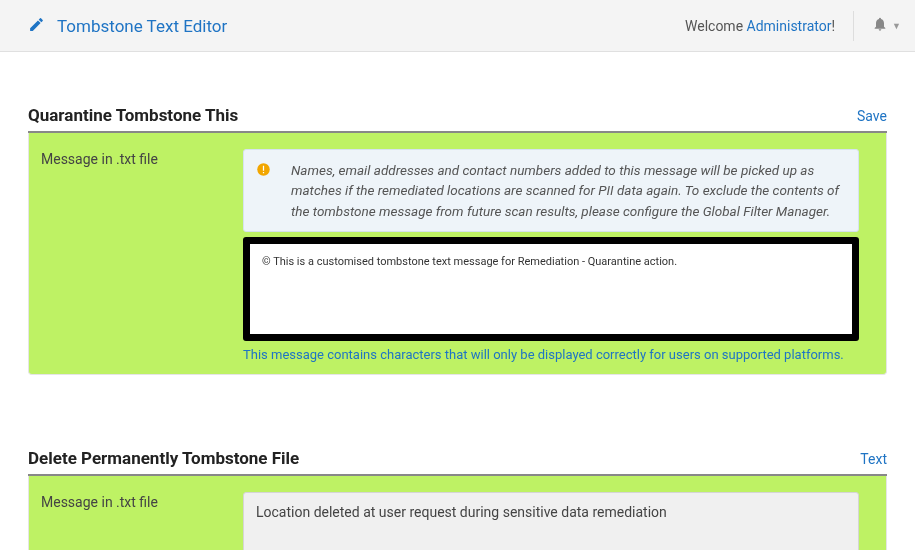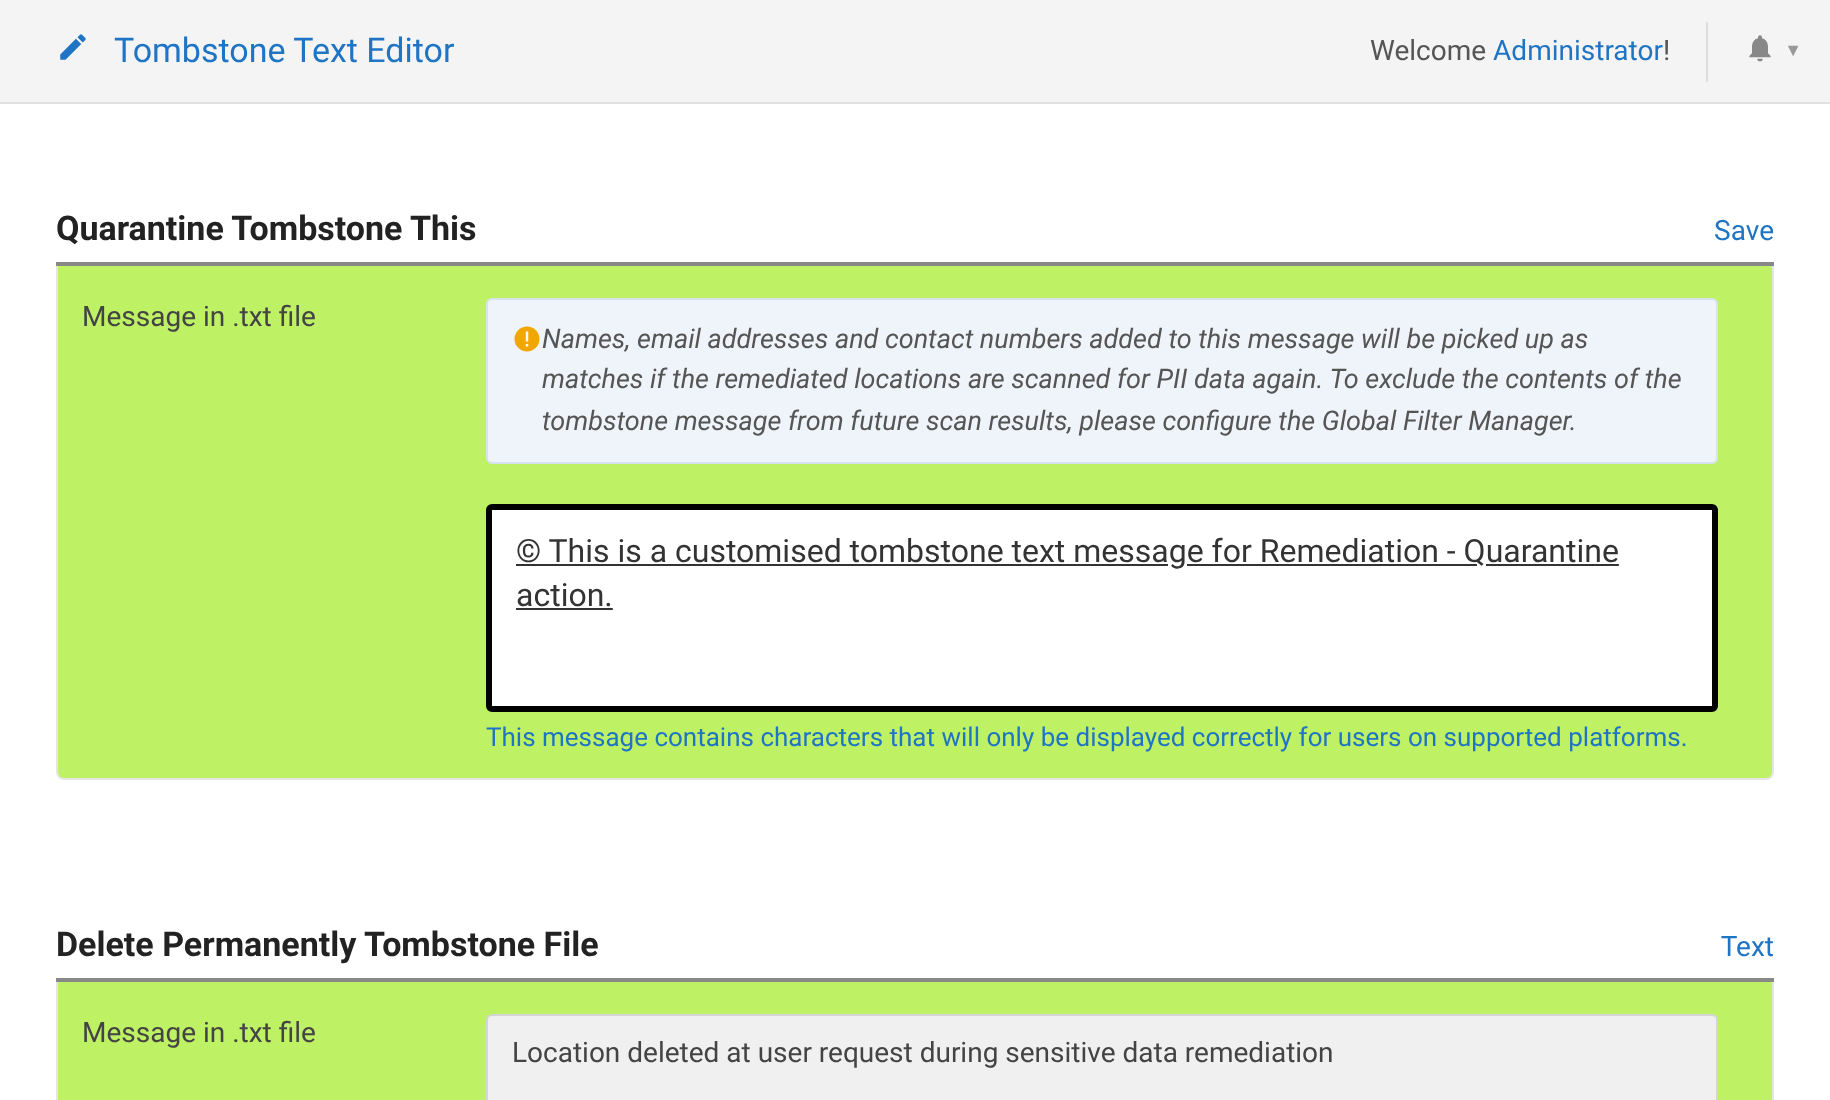--- a/index.html
+++ b/index.html
@@ -104,45 +104,44 @@
     }
     .field-right {
       flex: 1;
       min-width: 0;
     }
     .warning-box {
       background: #eef4f9;
       border: 1px solid #d6e3ee;
       border-radius: 3px;
       padding: 10px 12px;
-      margin-bottom: 20px;
-      display: flex;
-      gap: 0;
+      margin-bottom: 5px;
+      display: flex;
+      gap: 20px;
       align-items: flex-start;
     }
     .warn-icon {
       flex-shrink: 0;
       margin-top: 2px;
     }
     .warn-text {
       font-style: italic;
       color: #555;
       line-height: 1.5;
       font-size: 13.5px;
     }
     .editor-box {
-      border: 3px solid #000000;
+      border: 7px solid #000000;
       border-radius: 3px;
       background: #fff;
       padding: 10px 12px;
       min-height: 104px;
       color: #333;
-      font-size: 16px;
+      font-size: 11px;
       line-height: 1.4;
-      text-decoration: underline;
     }
     .editor-footnote {
       color: #1f74c4;
       font-size: 13px;
       margin-top: 6px;
     }
     .readonly-box {
       border: 1px solid #d5d5d5;
       border-radius: 3px;
       background: #f0f0f0;

